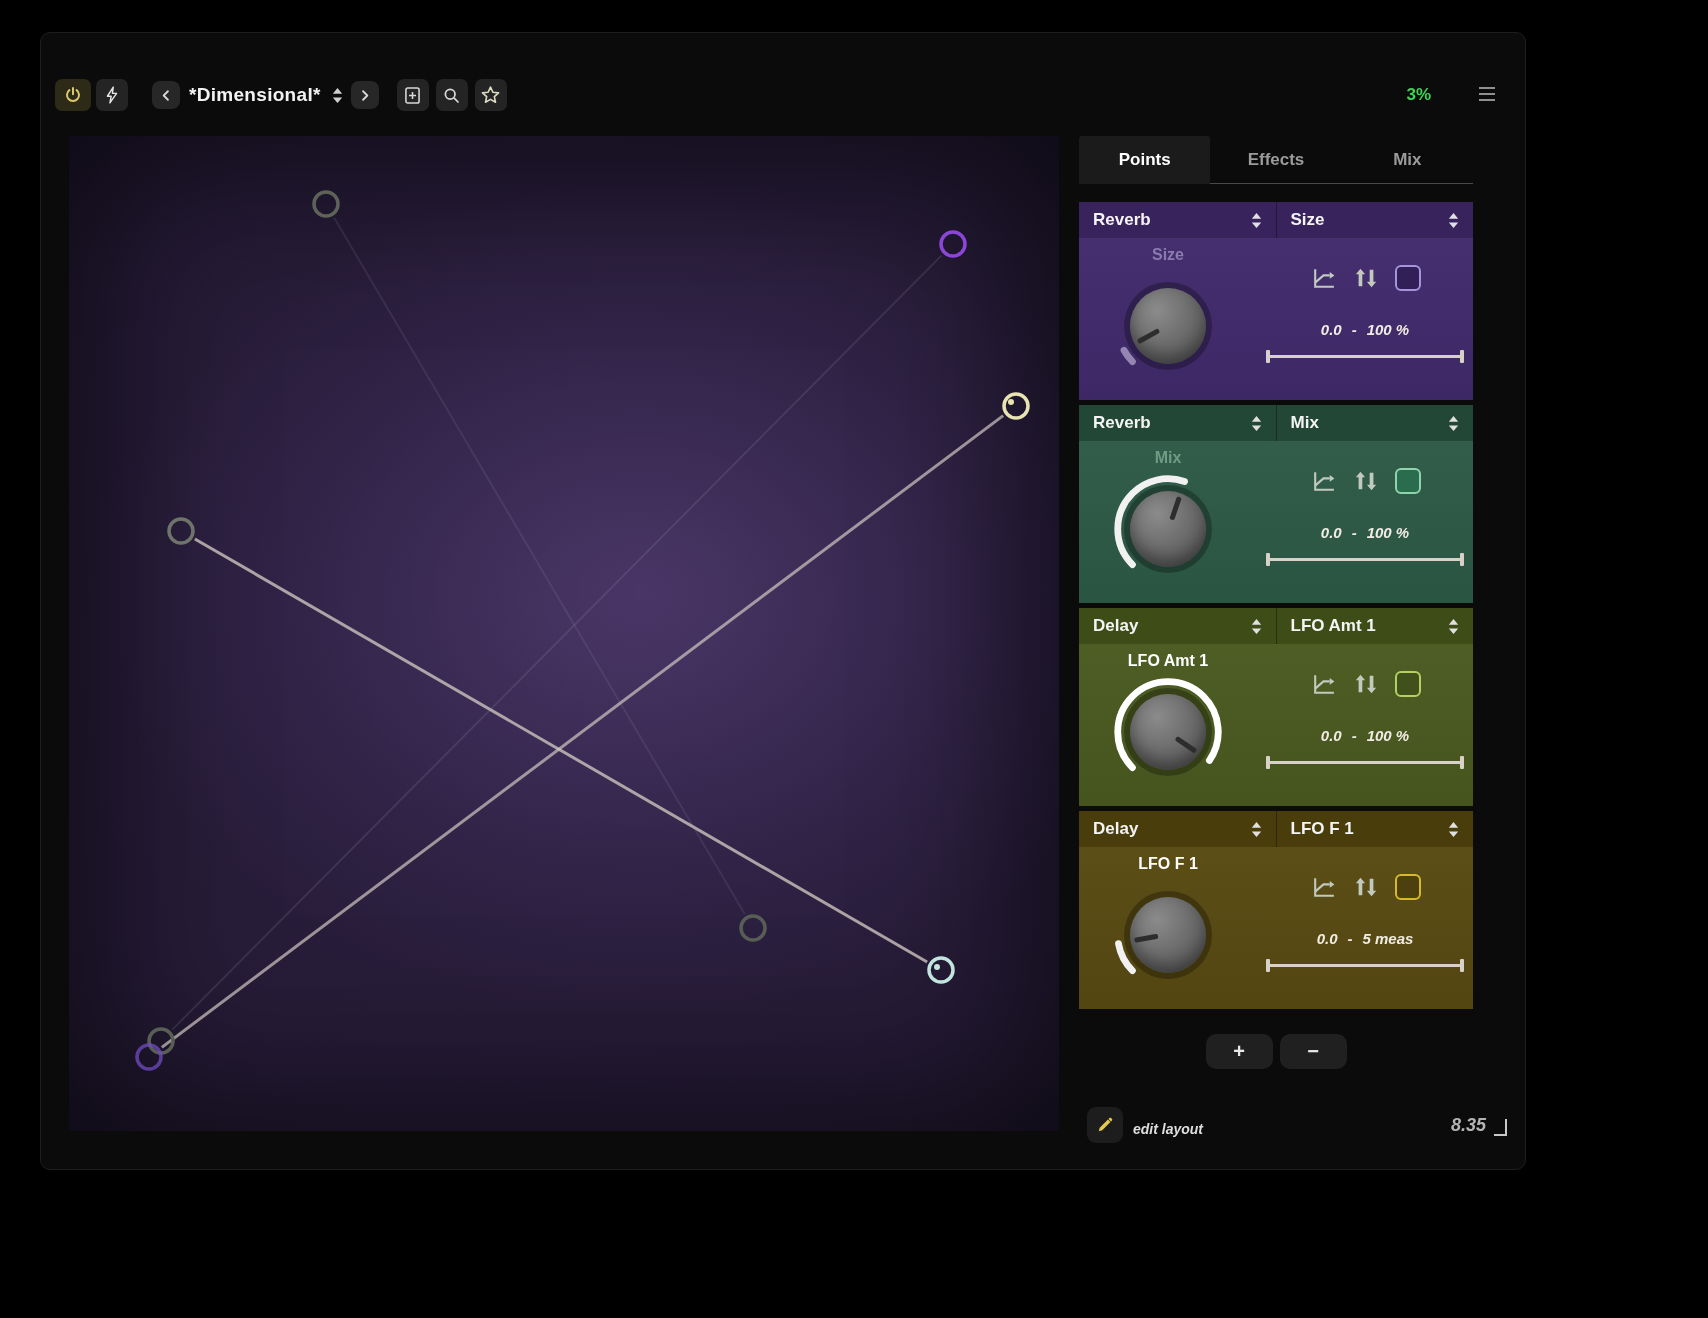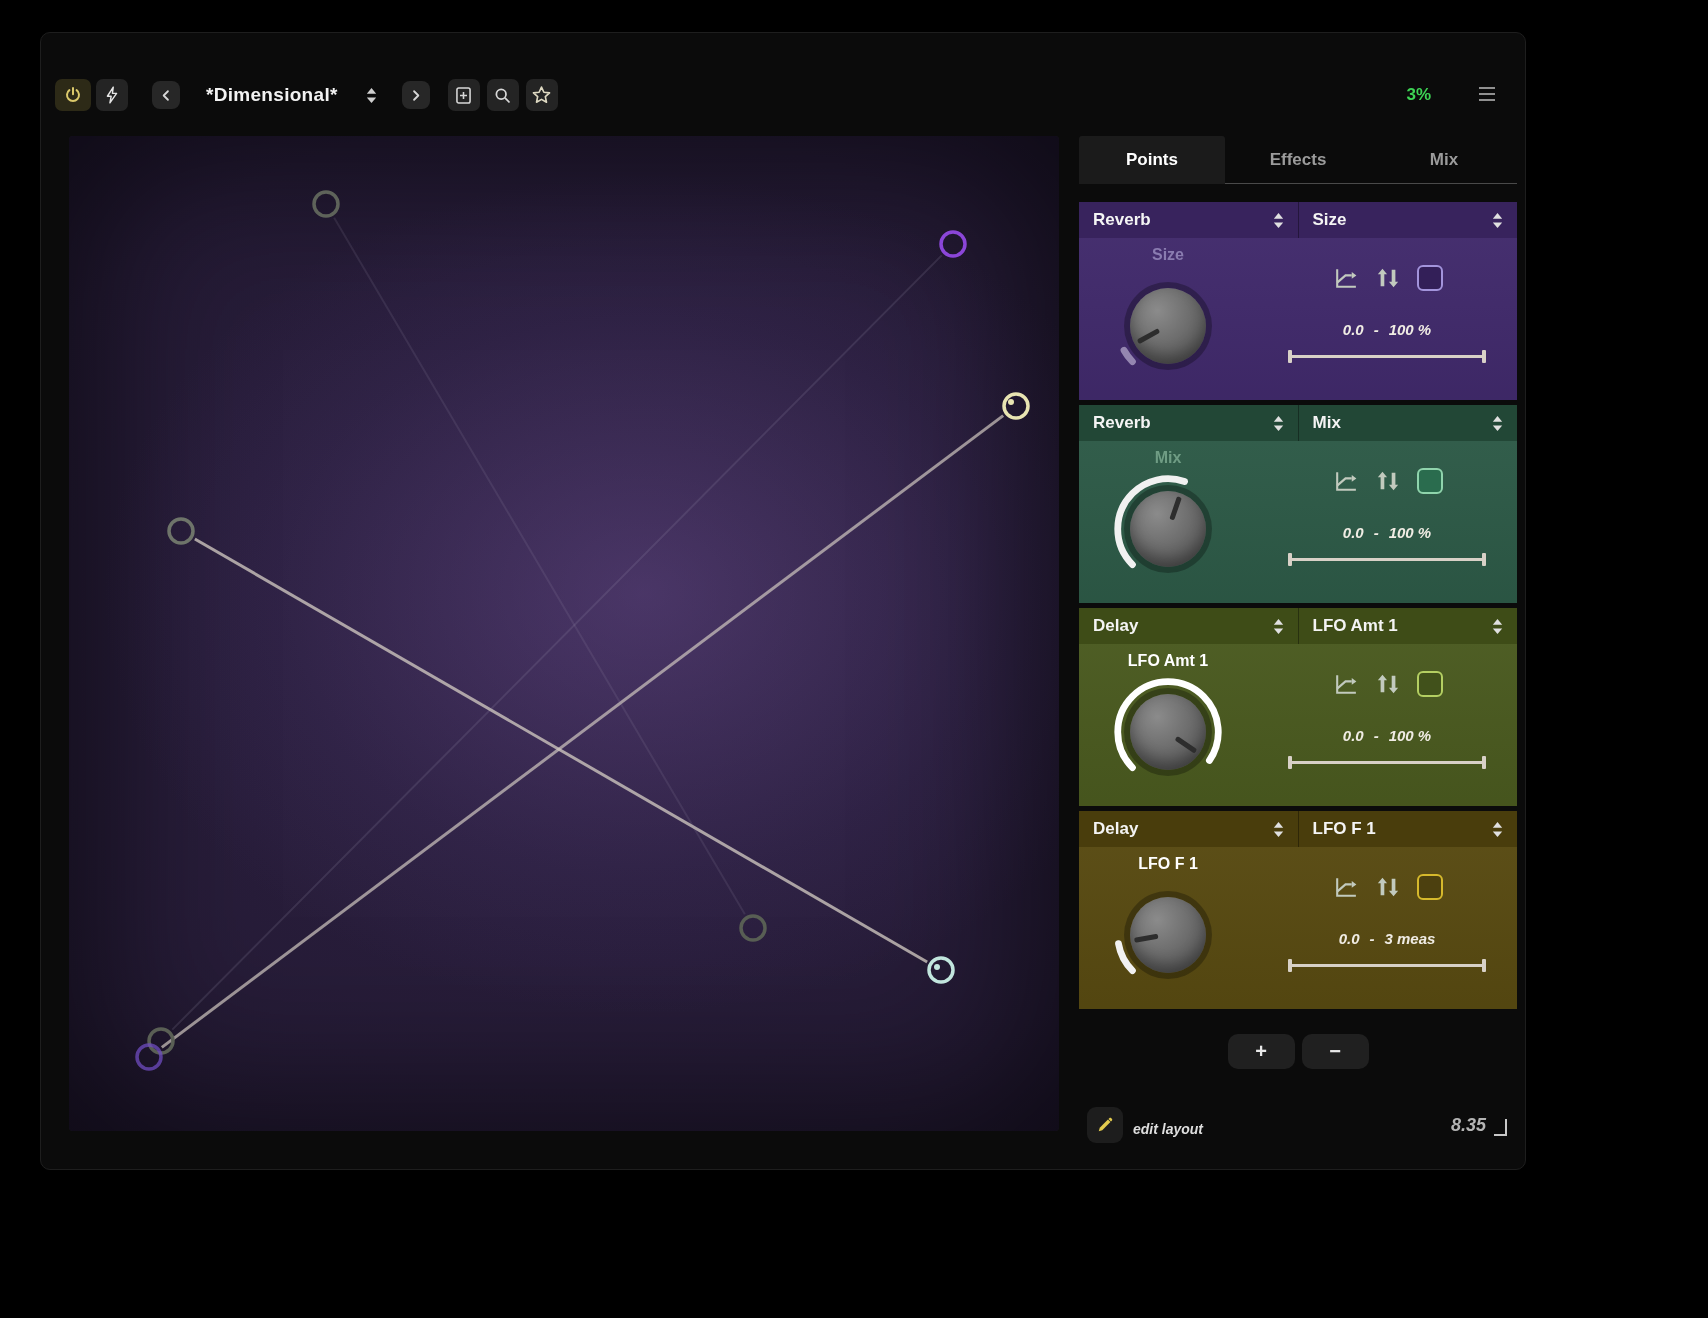--- a/index.html
+++ b/index.html
@@ -24,40 +24,40 @@
   .traffic { position:absolute; left:20px; top:0; height:100%; display:flex; align-items:center; gap:9px; }
   .light { width:14px; height:14px; border-radius:50%; }
   .light.close { background:#ff5f57; }
   .light.min, .light.zoom { background:#4a4a4d; }
 
   
   .toolbar { position:absolute; left:14px; right:14px; top:46px; height:32px; display:flex; align-items:center; }
   .tb-btn { height:32px; width:32px; border-radius:7px; background:#242424; display:flex; align-items:center; justify-content:center; }
   .power-btn { width:36px; background:#2d2a17; }
   .bolt-btn { margin-left:5px; }
-  .preset-group { display:flex; align-items:center; gap:23px; margin-left:24px; }
+  .preset-group { display:flex; align-items:center; gap:6px; margin-left:24px; }
   .nav-btn { width:28px; height:28px; border-radius:8px; background:#272727; }
   .preset-name { color:#f2f2f2; font-size:19px; font-weight:700; letter-spacing:.3px; padding:0 3px; }
   .stepper { display:flex; align-items:center; }
   .tool-group { display:flex; align-items:center; gap:7px; margin-left:18px; }
   .cpu { position:absolute; right:80px; color:#3ed455; font-size:17px; font-weight:700; }
   .menu-btn { position:absolute; right:14px; top:7px; }
 
   
   .pad {
     position:absolute; left:28px; top:103px; width:990px; height:995px; border-radius:4px;
     background:
       radial-gradient(720px 560px at 58% 46%, rgba(132,96,178,0.35), rgba(82,60,122,0.18) 50%, rgba(0,0,0,0) 75%),
       radial-gradient(1400px 1200px at 50% 52%, #2c2040 0%, #251b36 45%, #181126 75%, #110c1c 100%);
     box-shadow: inset 0 0 150px 35px rgba(0,0,0,0.55);
   }
   .pad svg { position:absolute; inset:0; width:100%; height:100%; }
 
   
-  .panel { position:absolute; left:1038px; top:103px; width:438px; }
+  .panel { position:absolute; left:1038px; top:103px; width:394px; }
   .tabs { display:flex; height:48px; }
   .tab {
     flex:1; display:flex; align-items:center; justify-content:center;
     color:#9b9b9b; font-size:17px; font-weight:700; border-bottom:1px solid #4a4a4a;
   }
   .tab.active { background:#1b1b1b; color:#ffffff; border-bottom-color:transparent; border-radius:3px 3px 0 0; }
 
   .cards { margin-top:18px; display:flex; flex-direction:column; gap:5px;text-align:right; }
   .card { height:198px; background:var(--body); background-image:linear-gradient(rgba(255,255,255,0.03), rgba(0,0,0,0.06)); }
   .card-header { height:36px; background:var(--header); display:flex; }
@@ -417,21 +417,21 @@
                 <svg viewBox="0 0 30 26" width="28" height="24">
                     <path d="M9 3L4 9h3v13h4V9h3z" fill="#c2cabe"></path>
                     <path d="M21 23l5-6h-3V4h-4v13h-3z" fill="#c2cabe"></path>
                   </svg>
               </button>
               <button class="square-toggle"></button>
             </div>
             <div class="range-row">
               <span>0.0</span>
                 <span>-</span>
-                <span>3 meas</span>
+                <span>5 meas</span>
             </div>
             <div class="range-slider">
                 <i class="cap"></i>
                 <i class="track"></i>
                 <i class="cap"></i>
               </div>
           </div>
         </div>
       </div>
 

